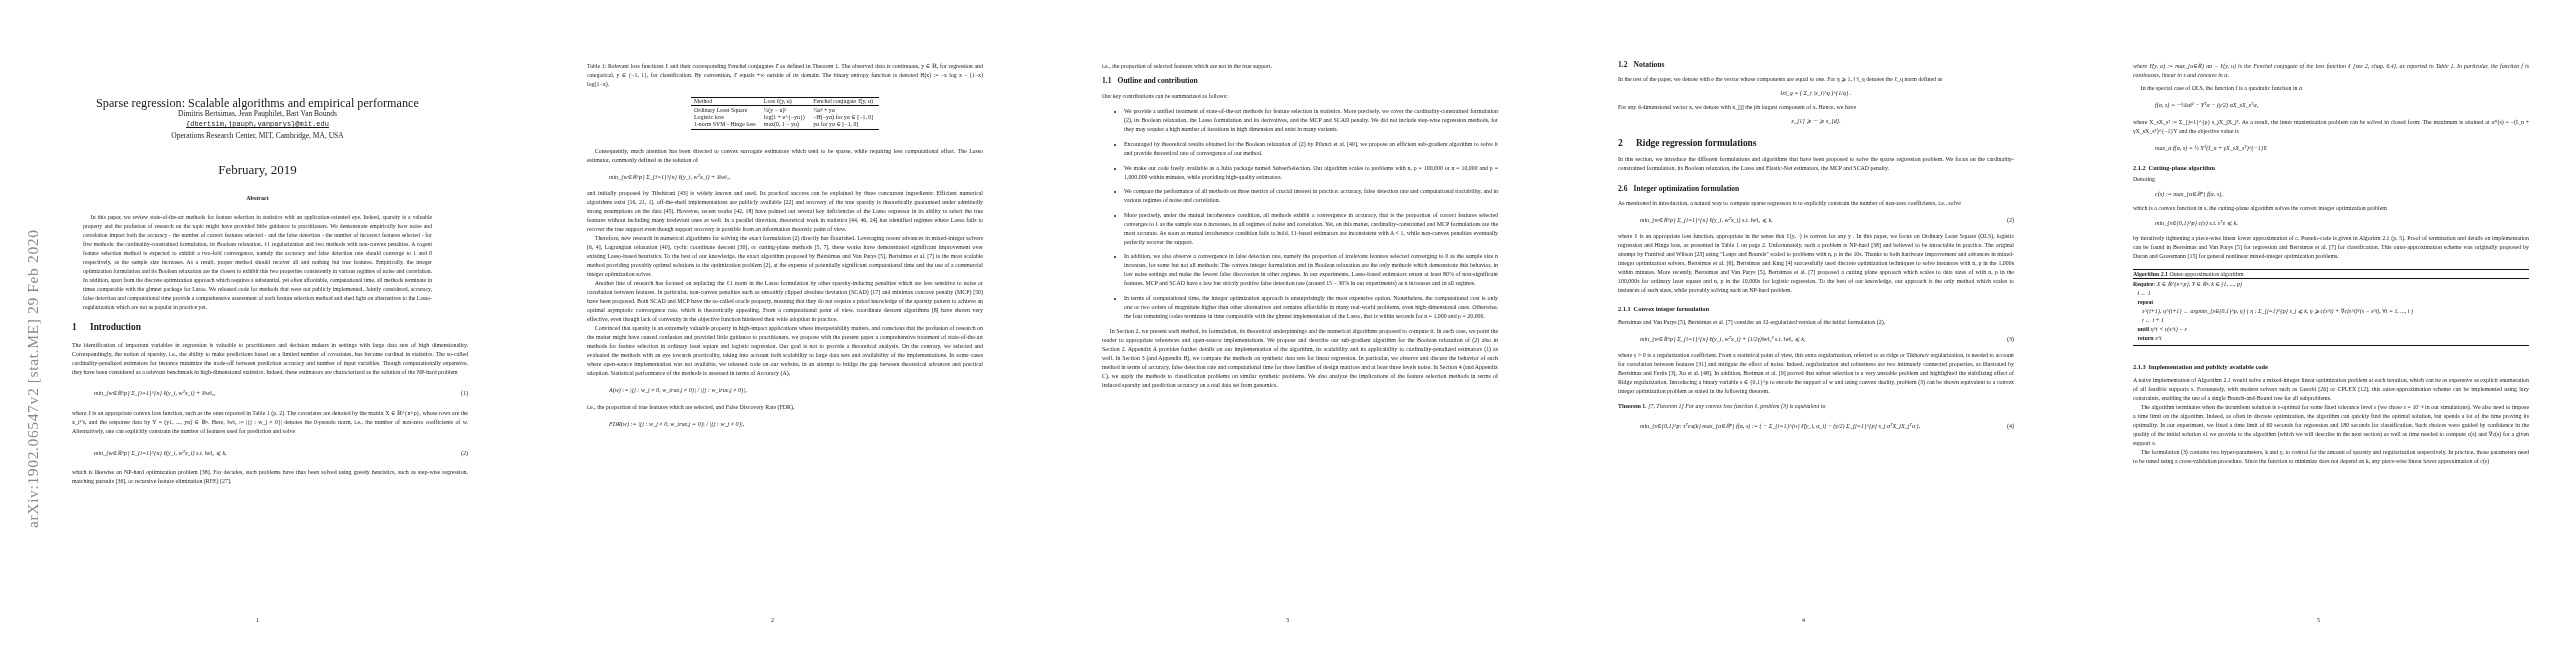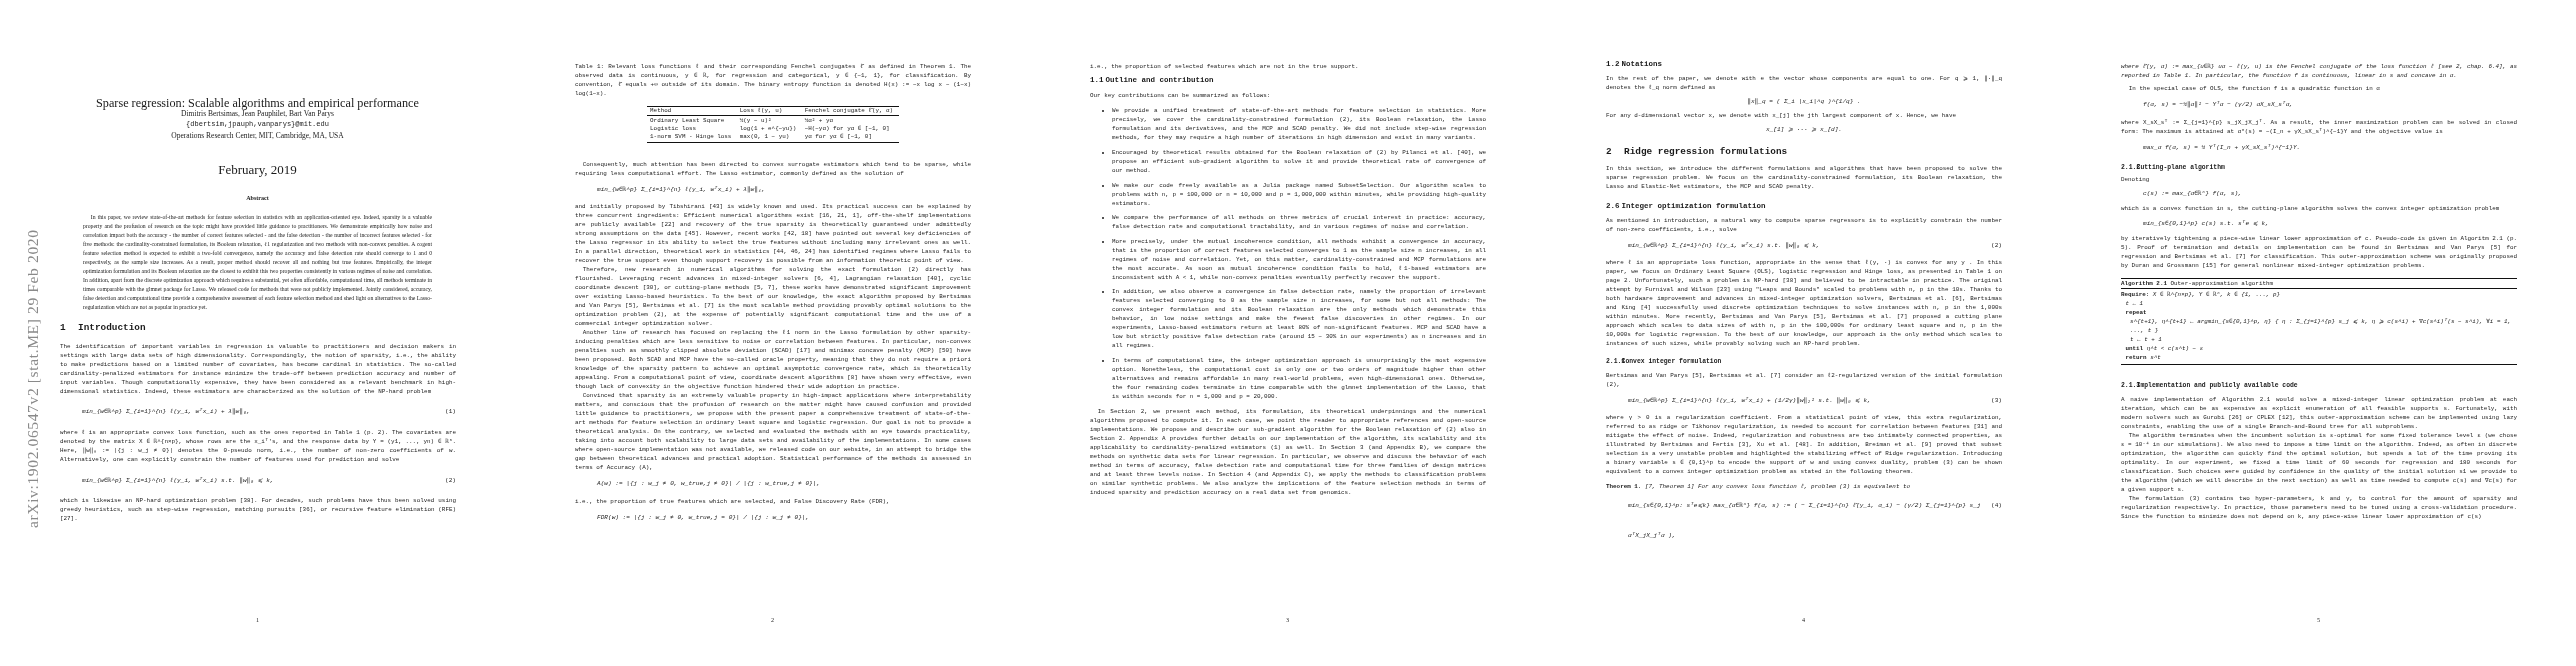--- a/index.html
+++ b/index.html
@@ -1,37 +1,37 @@
 <!DOCTYPE html>
 <html style="font-size:9px"><head>
 <meta charset="utf-8">
 <style>
   html, body { margin:0; padding:0; background:#ffffff; }
   body { width:2576px; height:667px; position:relative; overflow:hidden;
          font-family:"Liberation Serif","DejaVu Serif",serif; color:#1a1a1a; }
   .page { position:absolute; top:0; width:515px; height:667px; box-sizing:border-box; }
   .p1 { left:0; } .p2 { left:515px; } .p3 { left:1030px; } .p4 { left:1546px; } .p5 { left:2061px; }
-  .col { position:absolute; left:60px; width:396px;font-family:Liberation Mono, monospace; }
+  .col { position:absolute; left:72px; width:396px; }
   .txt { font-size:5.9px; line-height:9px; text-align:justify; margin:0; }
   .ind { text-indent:7.8px; }
   .sec { font-size:9.4px; font-weight:bold; margin:0; }
   .subsec { font-size:7.5px; font-weight:bold; margin:0; }
   .subsub { font-size:6.4px; font-weight:bold; margin:0; }
   .num { display:inline-block; width:18px; }
   .num2 { display:inline-block; width:15.6px; }
   .eq { position:relative; font-size:6.1px; font-style:italic; margin:0; padding-left:22px; height:24.5px; line-height:24.5px; }
   .eq .tag { position:absolute; right:0; top:0; font-style:normal; }
   .eq-c { text-align:center; font-size:6.1px; font-style:italic; height:19px; line-height:19px; }
   .pagenum { position:absolute; top:617px; left:0; width:515px; text-align:center; font-size:6.1px; }
   .arxiv { position:absolute; left:4.4px; top:139px; width:22px; height:389px; }
   .arxiv span { position:absolute; left:0; top:0; transform-origin:0 0; transform:translate(20px,389px) rotate(-90deg);
      font-family:"Liberation Serif",serif; font-size:15.6px; color:#8a8a8a; white-space:nowrap; letter-spacing:0.6px; }
   .title { position:absolute; top:83px; left:0; width:515px; text-align:center; font-size:12.2px;margin-top:13px; }
   .authors { position:absolute; top:108px; left:0; width:515px; text-align:center; font-size:7.5px; line-height:11px; }
-  .mono { font-family:"Liberation Mono","DejaVu Sans Mono",monospace; font-size:7px; }
+  .mono { font-family:"Liberation Mono","DejaVu Sans Mono",monospace; font-size:7px;text-decoration:underline; }
   .date { position:absolute; top:162px; left:0; width:515px; text-align:center; font-size:13px; }
   .abs-h { position:absolute; top:195px; left:0; width:515px; text-align:center; font-size:6.1px; font-weight:bold; }
   .abs { position:absolute; top:207px; left:83px; width:349px; font-size:5.7px; line-height:9px; text-align:justify; }
   ul.bul { margin:0; padding-left:22px; }
   ul.bul li { font-size:5.9px; line-height:9px; text-align:justify; margin-bottom:5.6px; }
   table.loss { border-collapse:collapse; margin:0 auto; font-size:5.9px; }
   table.loss th, table.loss td { text-align:left; padding:0.6px 5.6px 0.6px 2.8px; font-weight:normal; }
   table.loss thead tr { border-top:0.9px solid #111; border-bottom:0.6px solid #111; }
   table.loss tbody tr:last-child td { padding-bottom:2.2px; }
   table.loss tbody { border-bottom:0.9px solid #111; }
@@ -44,21 +44,21 @@
 </style>
 </head>
 <body>
 
 <div class="page p1">
   <div class="arxiv">
       <span>arXiv:1902.06547v2  [stat.ME]  29 Feb 2020</span>
     </div>
   <div class="title">Sparse regression: Scalable algorithms and empirical performance</div>
   <div class="authors">
-    <div>Dimitris Bertsimas, Jean Pauphilet, Bart Van Parys</div>
+    <div>Dimitris Bertsimas, Jean Pauphilet, Bart Van Bounds</div>
     <div class="mono">{dbertsim,jpauph,vanparys}@mit.edu</div>
     <div>Operations Research Center, MIT, Cambridge, MA, USA</div>
   </div>
   <div class="date">February, 2019</div>
   <div class="abs-h">Abstract</div>
   <p class="abs ind">In this paper, we review state-of-the-art methods for feature selection in statistics with an application-oriented eye. Indeed, sparsity is a valuable property and the profusion of research on the topic might have provided little guidance to practitioners. We demonstrate empirically how noise and correlation impact both the accuracy - the number of correct features selected - and the false detection - the number of incorrect features selected - for five methods: the cardinality-constrained formulation, its Boolean relaxation, ℓ1 regularization and two methods with non-convex penalties. A cogent feature selection method is expected to exhibit a two-fold convergence, namely the accuracy and false detection rate should converge to 1 and 0 respectively, as the sample size increases. As a result, proper method should recover all and nothing but true features. Empirically, the integer optimization formulation and its Boolean relaxation are the closest to exhibit this two properties consistently in various regimes of noise and correlation. In addition, apart from the discrete optimization approach which requires a substantial, yet often affordable, computational time, all methods terminate in times comparable with the glmnet package for Lasso. We released code for methods that were not publicly implemented. Jointly considered, accuracy, false detection and computational time provide a comprehensive assessment of each feature selection method and shed light on alternatives to the Lasso- regularization which are not as popular in practice yet.</p>
 
   <div class="col" style="top:322px;">
     <h2 class="sec"><span class="num">1</span><span>Introduction</span></h2>
     <p class="txt" style="margin-top:9px;">The identification of important variables in regression is valuable to practitioners and decision makers in settings with large data sets of high dimensionality. Correspondingly, the notion of sparsity, i.e., the ability to make predictions based on a limited number of covariates, has become cardinal in statistics. The so-called cardinality-penalized estimators for instance minimize the trade-off between prediction accuracy and number of input variables. Though computationally expensive, they have been considered as a relevant benchmark in high-dimensional statistics. Indeed, these estimators are characterized as the solution of the NP-hard problem</p>

